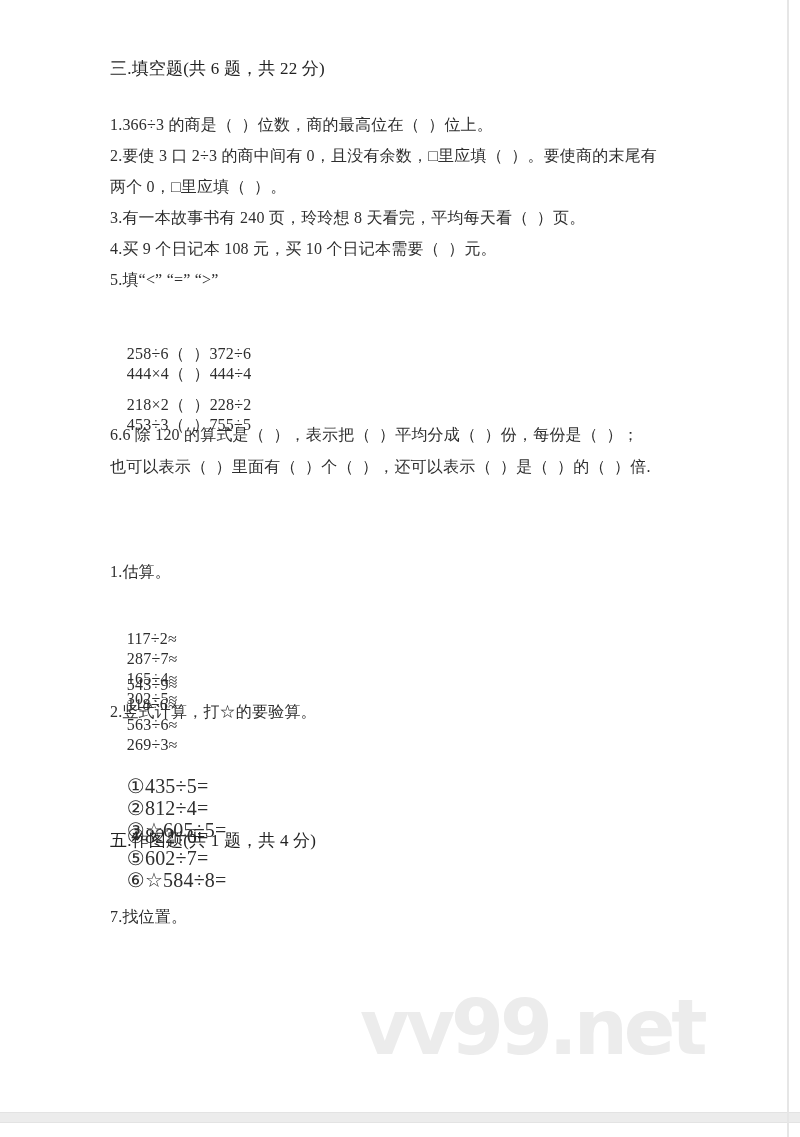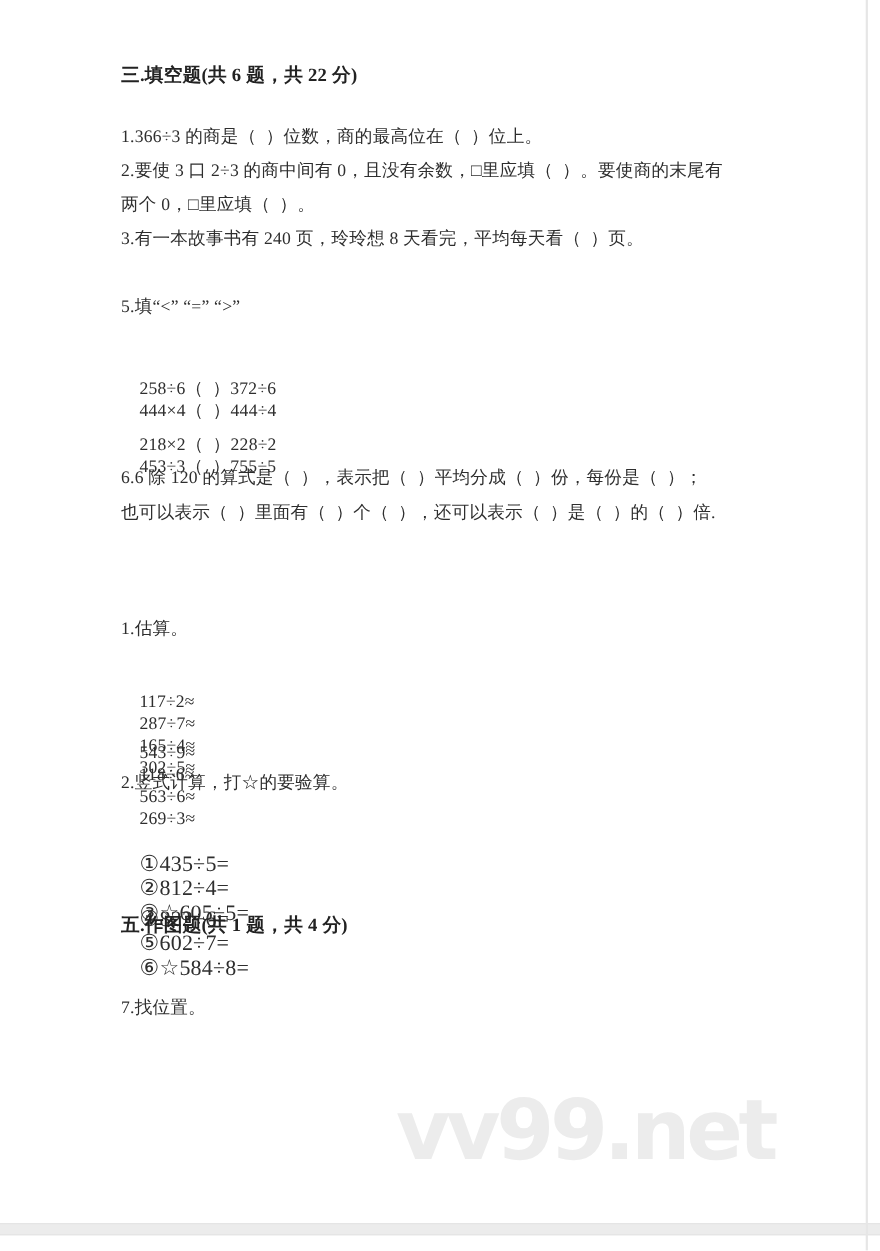--- a/index.html
+++ b/index.html
@@ -14,21 +14,21 @@
   }
   .line {
     position: absolute;
     left: 110px;
     font-size: 16px;
     line-height: 20px;
     white-space: pre;
     letter-spacing: 0.2px;
   }
   .title {
-    font-weight: bold;
+    font-weight: normal;
     font-size: 17px;
     color: #222222;
   }
   .row span { display: inline-block; white-space: pre; }
   .cmp span { margin-right: 17px; }
   .est span { margin-right: 20px; }
   .vert span { margin-right: 12px; font-size: 20px; }
   .watermark {
     position: absolute;
     left: 360px;
@@ -64,20 +64,21 @@
 </head>
 <body>
 
 <div class="page">
 
   <div class="line title" style="top:59px">三.填空题(共 6 题，共 22 分)</div>
   <div class="line" style="top:115px">1.366÷3 的商是（  ）位数，商的最高位在（  ）位上。</div>
   <div class="line" style="top:146px">2.要使 3 口 2÷3 的商中间有 0，且没有余数，□里应填（  ）。要使商的末尾有</div>
   <div class="line" style="top:177px">两个 0，□里应填（  ）。</div>
   <div class="line" style="top:208px">3.有一本故事书有 240 页，玲玲想 8 天看完，平均每天看（  ）页。</div>
+  <div class="line" style="top:239px">4.买 9 个日记本 108 元，买 10 个日记本需要（  ）元。</div>
   <div class="line" style="top:270px">5.填“&lt;” “=” “&gt;”</div>
 
   <div class="line row cmp" style="top:324px">
     <span>258÷6（  ）372÷6</span>
     <span>444×4（  ）444÷4</span>
   </div>
   <div class="line row cmp" style="top:375px">
     <span>218×2（  ）228÷2</span>
     <span>453÷3（  ）755÷5</span>
   </div>

